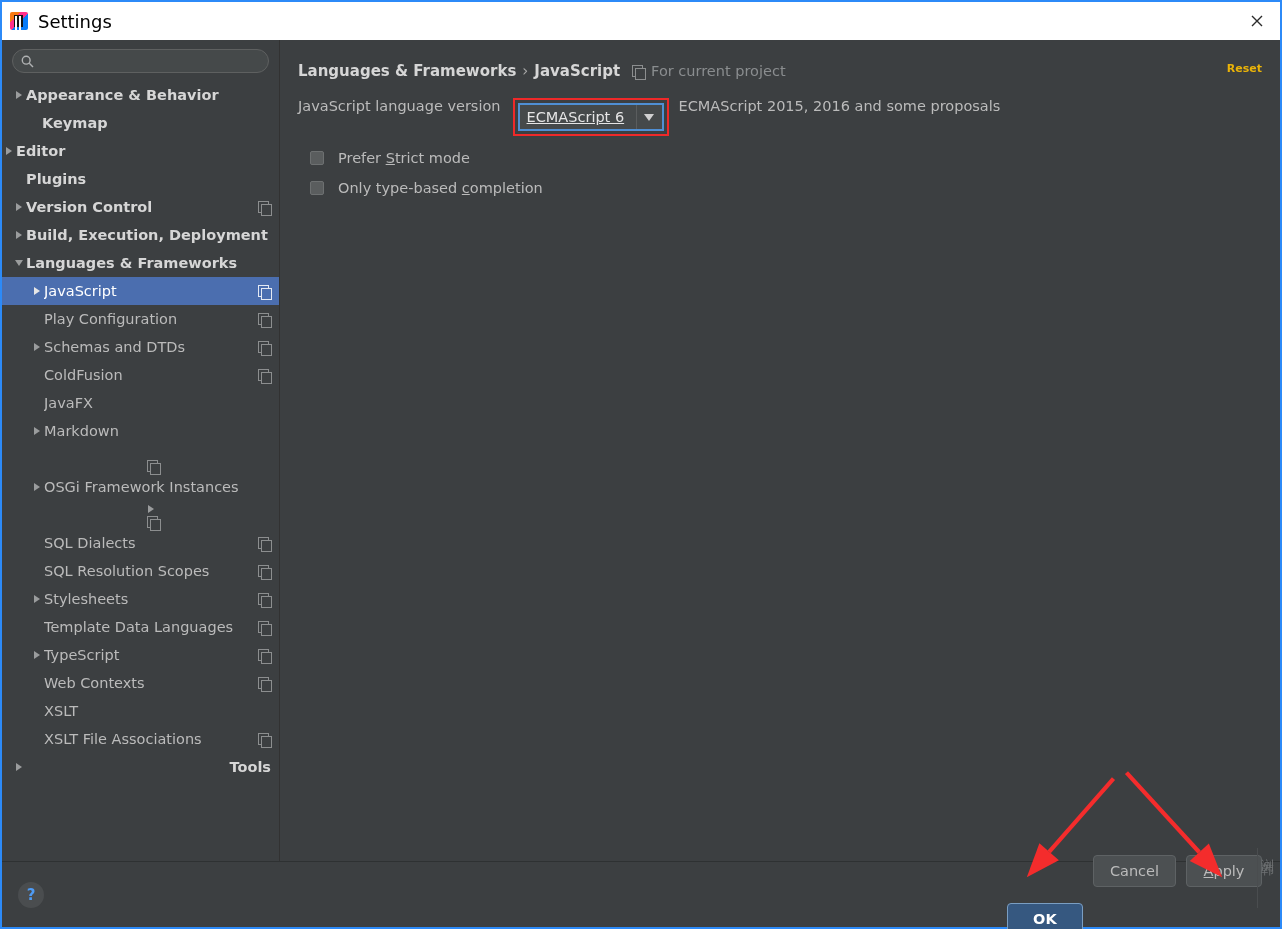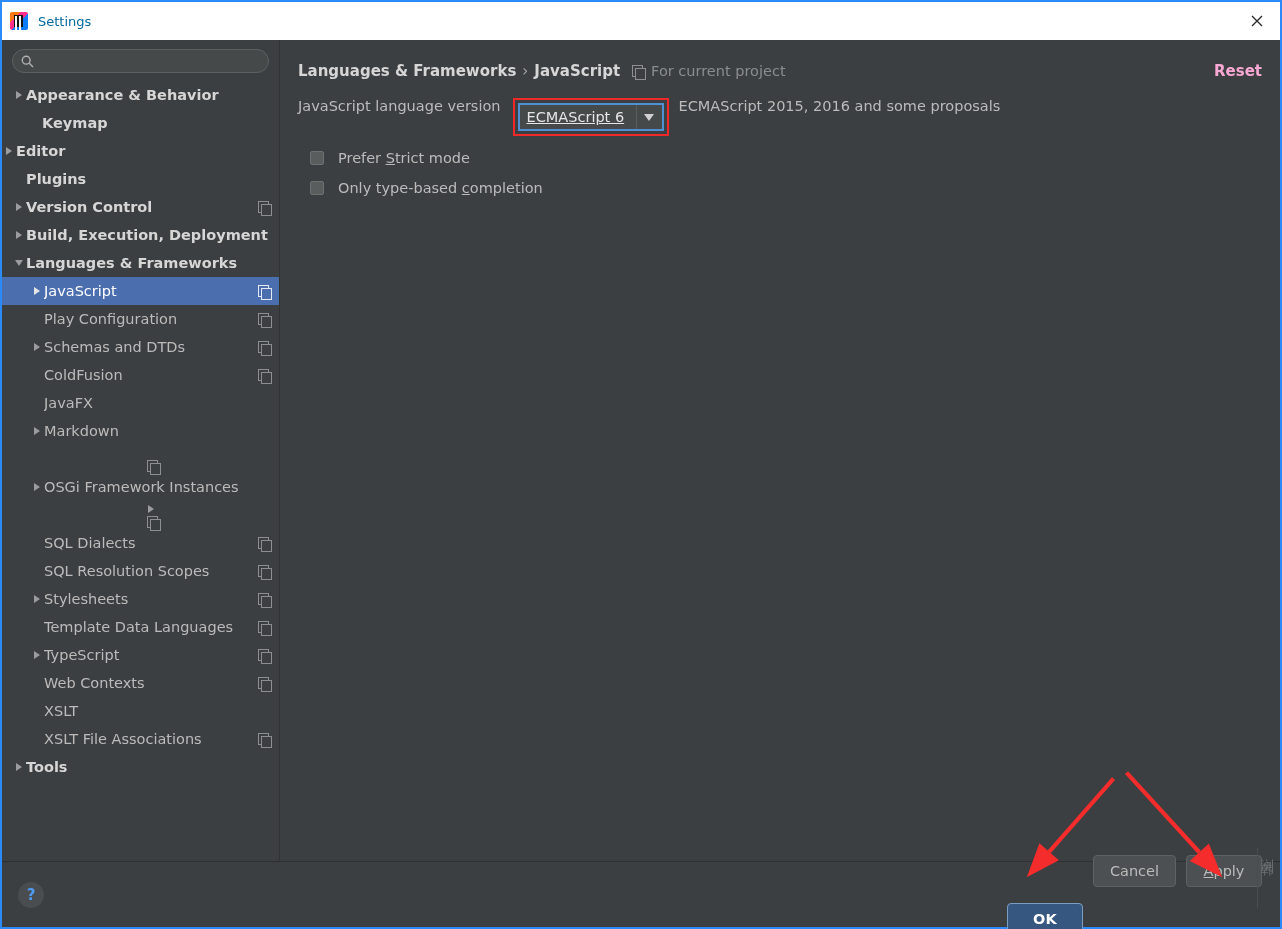--- a/index.html
+++ b/index.html
@@ -32,21 +32,21 @@
   #app-logo::after {
     content: ""; position: absolute; left: 4px; top: 3px;
     width: 9px; height: 12px; background: #141414;
   }
   #app-logo::before {
     content: ""; position: absolute; left: 5px; top: 4px; z-index: 2;
     width: 2px; height: 7px; background: #ffffff;
     box-shadow: 4px 0 0 #ffffff, 0 7px 0 #ffffff, 4px 7px 0 #ffffff;
   }
   #title-text {
-    font-size: 13px; color: #0369a1; margin-left: 10px;
+    font-size: 18px; color: #000000; margin-left: 10px;
     font-family: "DejaVu Sans", sans-serif;
   }
   #close-btn {
     position: absolute; right: 0; top: 0;
     width: 46px; height: 38px;
     display: flex; align-items: center; justify-content: center;
     cursor: pointer;
   }
   #close-btn svg { display: block; }
 
@@ -126,21 +126,21 @@
   }
   .crumb-strong { font-size: 15px; font-weight: bold; color: #d6d6d6; }
   .crumb-sep { font-size: 15px; color: #a8a8a8; margin: 0 6px; }
   #crumb-scope {
     display: flex; align-items: center; margin-left: 12px;
     color: #8a8d8f; font-size: 14.5px;
   }
   #crumb-scope .badge { margin-left: 0; margin-right: 6px; }
   #reset-link {
     position: absolute; right: 18px; top: 22px;
-    color: #f9a8d4; font-size: 15px; font-weight: bold; cursor: pointer;
+    color: #eab308; font-size: 11px; font-weight: bold; cursor: pointer;
   }
 
   #lang-row { display: flex; margin-top: 8px; }
   #lang-label { font-size: 14.5px; color: #bbbbbb; }
   #combo-hl {
     border: 2px solid #ef2929; padding: 3px;
     margin-left: 12px; display: inline-block;
   }
   #combo {
     width: 146px; height: 28px;
@@ -371,21 +371,21 @@
           </div>
           <div class="tree-row" style="padding-left: 28px;">
             <span class="tw-arrow"></span>
             <span class="tw-label">XSLT</span>
           </div>
           <div class="tree-row" style="padding-left: 28px;">
             <span class="tw-arrow"></span>
             <span class="tw-label">XSLT File Associations</span>
             <span class="badge"></span>
           </div>
-          <div class="tree-row bold" style="padding-left: 10px;">
+          <div class="tree-row bold" style="padding-left: 10px; text-align: right;">
             <span class="tw-arrow">
               <i class="tri-r"></i>
             </span>
             <span class="tw-label">Tools</span>
           </div>
         </div>
     </div>
 
     <div id="main">
 

